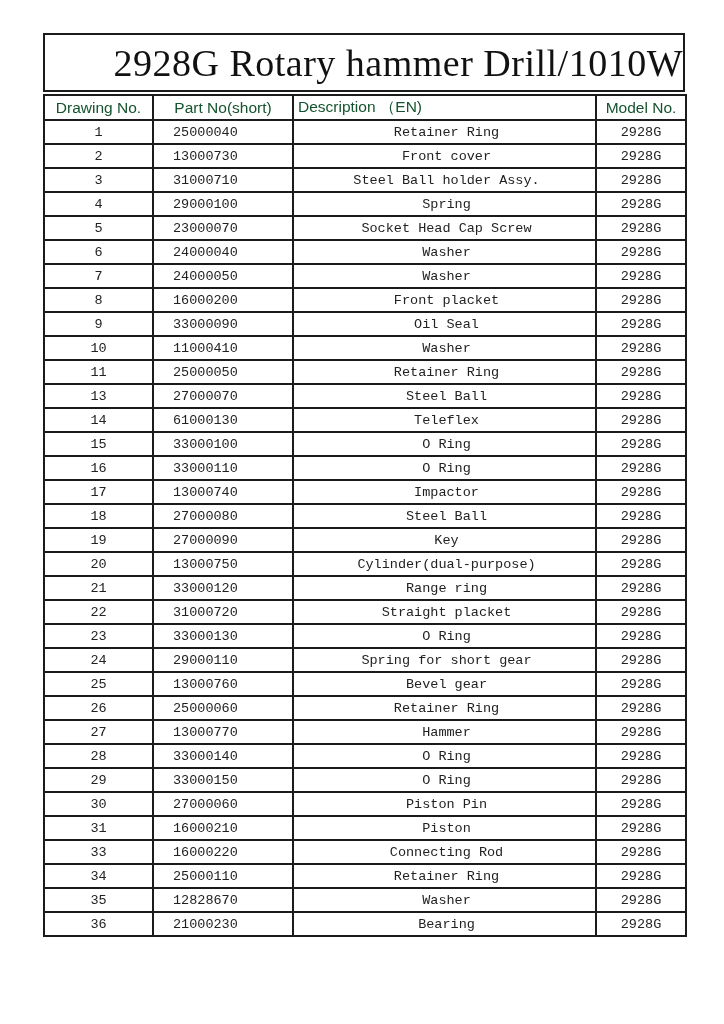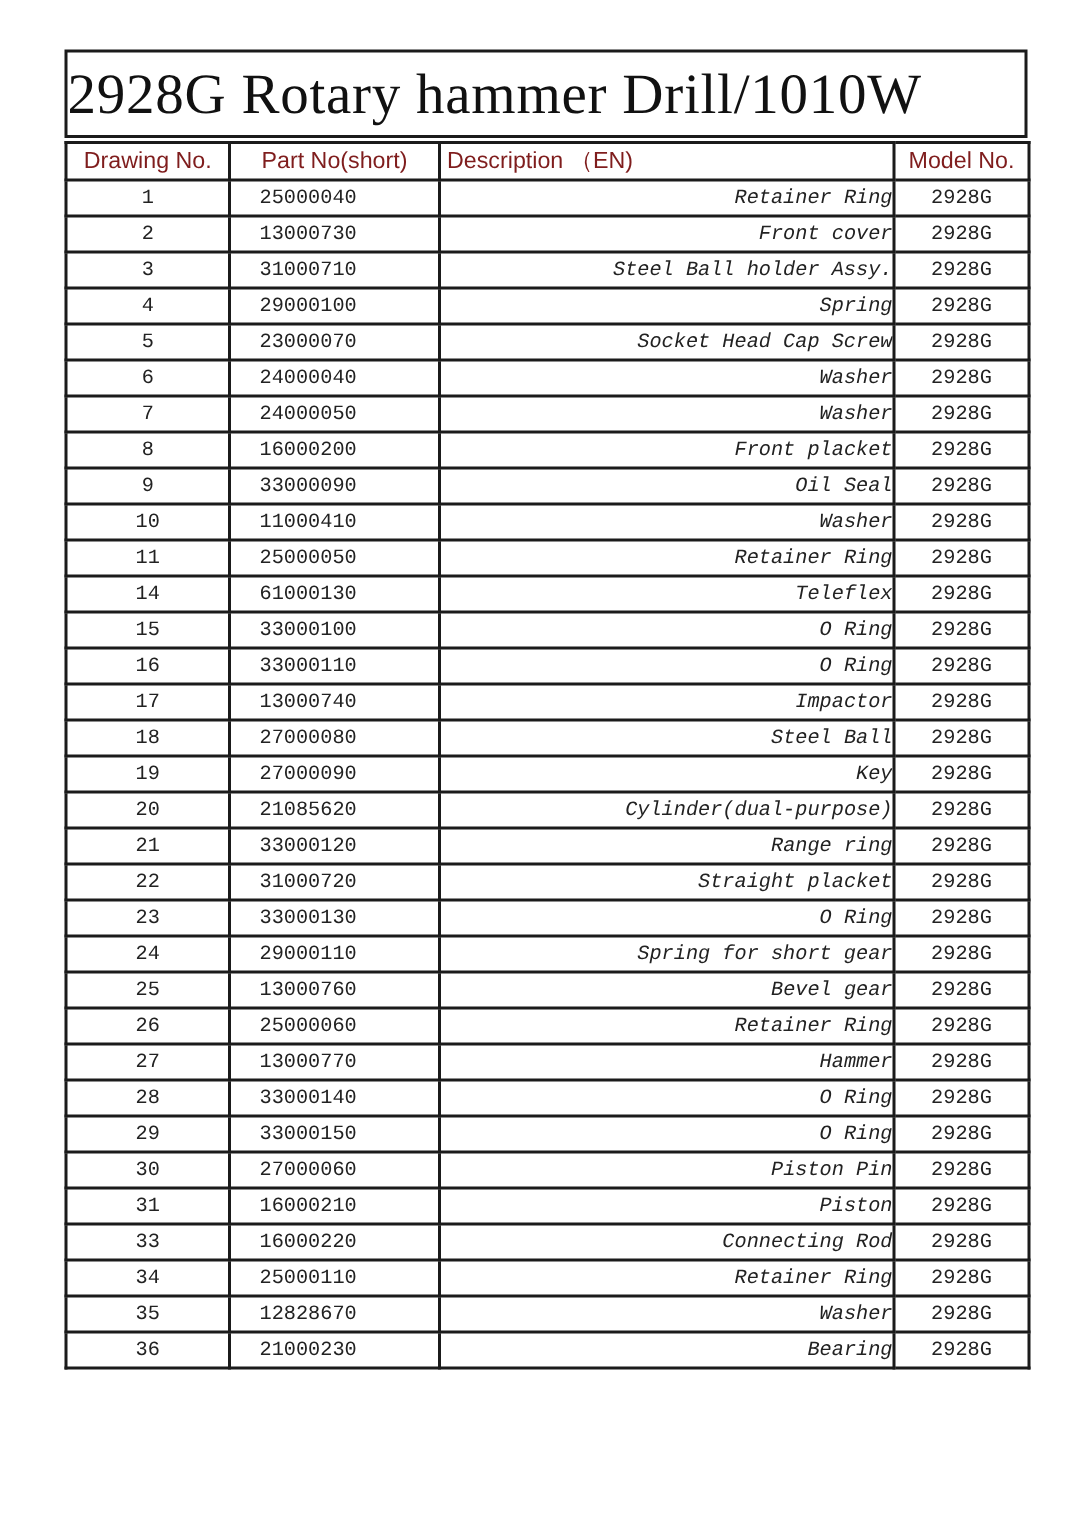--- a/index.html
+++ b/index.html
@@ -16,21 +16,21 @@
     left: 43px;
     top: 33px;
     width: 642px;
   }
   .title-box {
     width: 642px;
     height: 59px;
     border: 2px solid #1b1b1b;
     display: flex;
     align-items: center;
-    justify-content: flex-start;
+    justify-content: flex-end;
     margin-bottom: 2px;
   }
   .title-text {
     font-family: "Liberation Serif", serif;
     font-size: 38px;
     font-weight: normal;
     color: #111111;
     white-space: nowrap;
     letter-spacing: 0.5px;
   }
@@ -44,36 +44,36 @@
     border: 2px solid #1b1b1b;
     overflow: hidden;
     white-space: nowrap;
     vertical-align: middle;
   }
   table.parts thead th {
     height: 25px;
     font-family: "Liberation Sans", sans-serif;
     font-size: 15.5px;
     font-weight: normal;
-    color: #7f1d1d;
+    color: #14532d;
     text-align: center;
   }
   table.parts thead th.col-desc {
     text-align: left;
     padding-left: 4px;
   }
   table.parts tbody td {
     height: 24px;
     font-family: "Liberation Mono", monospace;
     font-size: 13.5px;
     color: #222222;
   }
   td.cell-drawing { text-align: center; }
   td.cell-part    { text-align: left; padding-left: 19px; }
-  td.cell-desc    { text-align: right; padding-left: 4px; font-style: italic; }
+  td.cell-desc    { text-align: center; padding-left: 4px; }
   td.cell-model   { text-align: center; }
 </style>
 </head>
 <body>
 
 <div class="sheet">
 
   <div class="title-box">
     <span class="title-text">2928G Rotary hammer Drill/1010W</span>
   </div>
@@ -154,20 +154,26 @@
     <td class="cell-desc">Washer</td>
     <td class="cell-model">2928G</td>
   </tr>
         <tr>
     <td class="cell-drawing">11</td>
     <td class="cell-part">25000050</td>
     <td class="cell-desc">Retainer Ring</td>
     <td class="cell-model">2928G</td>
   </tr>
         <tr>
+    <td class="cell-drawing">13</td>
+    <td class="cell-part">27000070</td>
+    <td class="cell-desc">Steel Ball</td>
+    <td class="cell-model">2928G</td>
+  </tr>
+        <tr>
     <td class="cell-drawing">14</td>
     <td class="cell-part">61000130</td>
     <td class="cell-desc">Teleflex</td>
     <td class="cell-model">2928G</td>
   </tr>
         <tr>
     <td class="cell-drawing">15</td>
     <td class="cell-part">33000100</td>
     <td class="cell-desc">O Ring</td>
     <td class="cell-model">2928G</td>
@@ -191,21 +197,21 @@
     <td class="cell-model">2928G</td>
   </tr>
         <tr>
     <td class="cell-drawing">19</td>
     <td class="cell-part">27000090</td>
     <td class="cell-desc">Key</td>
     <td class="cell-model">2928G</td>
   </tr>
         <tr>
     <td class="cell-drawing">20</td>
-    <td class="cell-part">21085620</td>
+    <td class="cell-part">13000750</td>
     <td class="cell-desc">Cylinder(dual-purpose)</td>
     <td class="cell-model">2928G</td>
   </tr>
         <tr>
     <td class="cell-drawing">21</td>
     <td class="cell-part">33000120</td>
     <td class="cell-desc">Range ring</td>
     <td class="cell-model">2928G</td>
   </tr>
         <tr>

